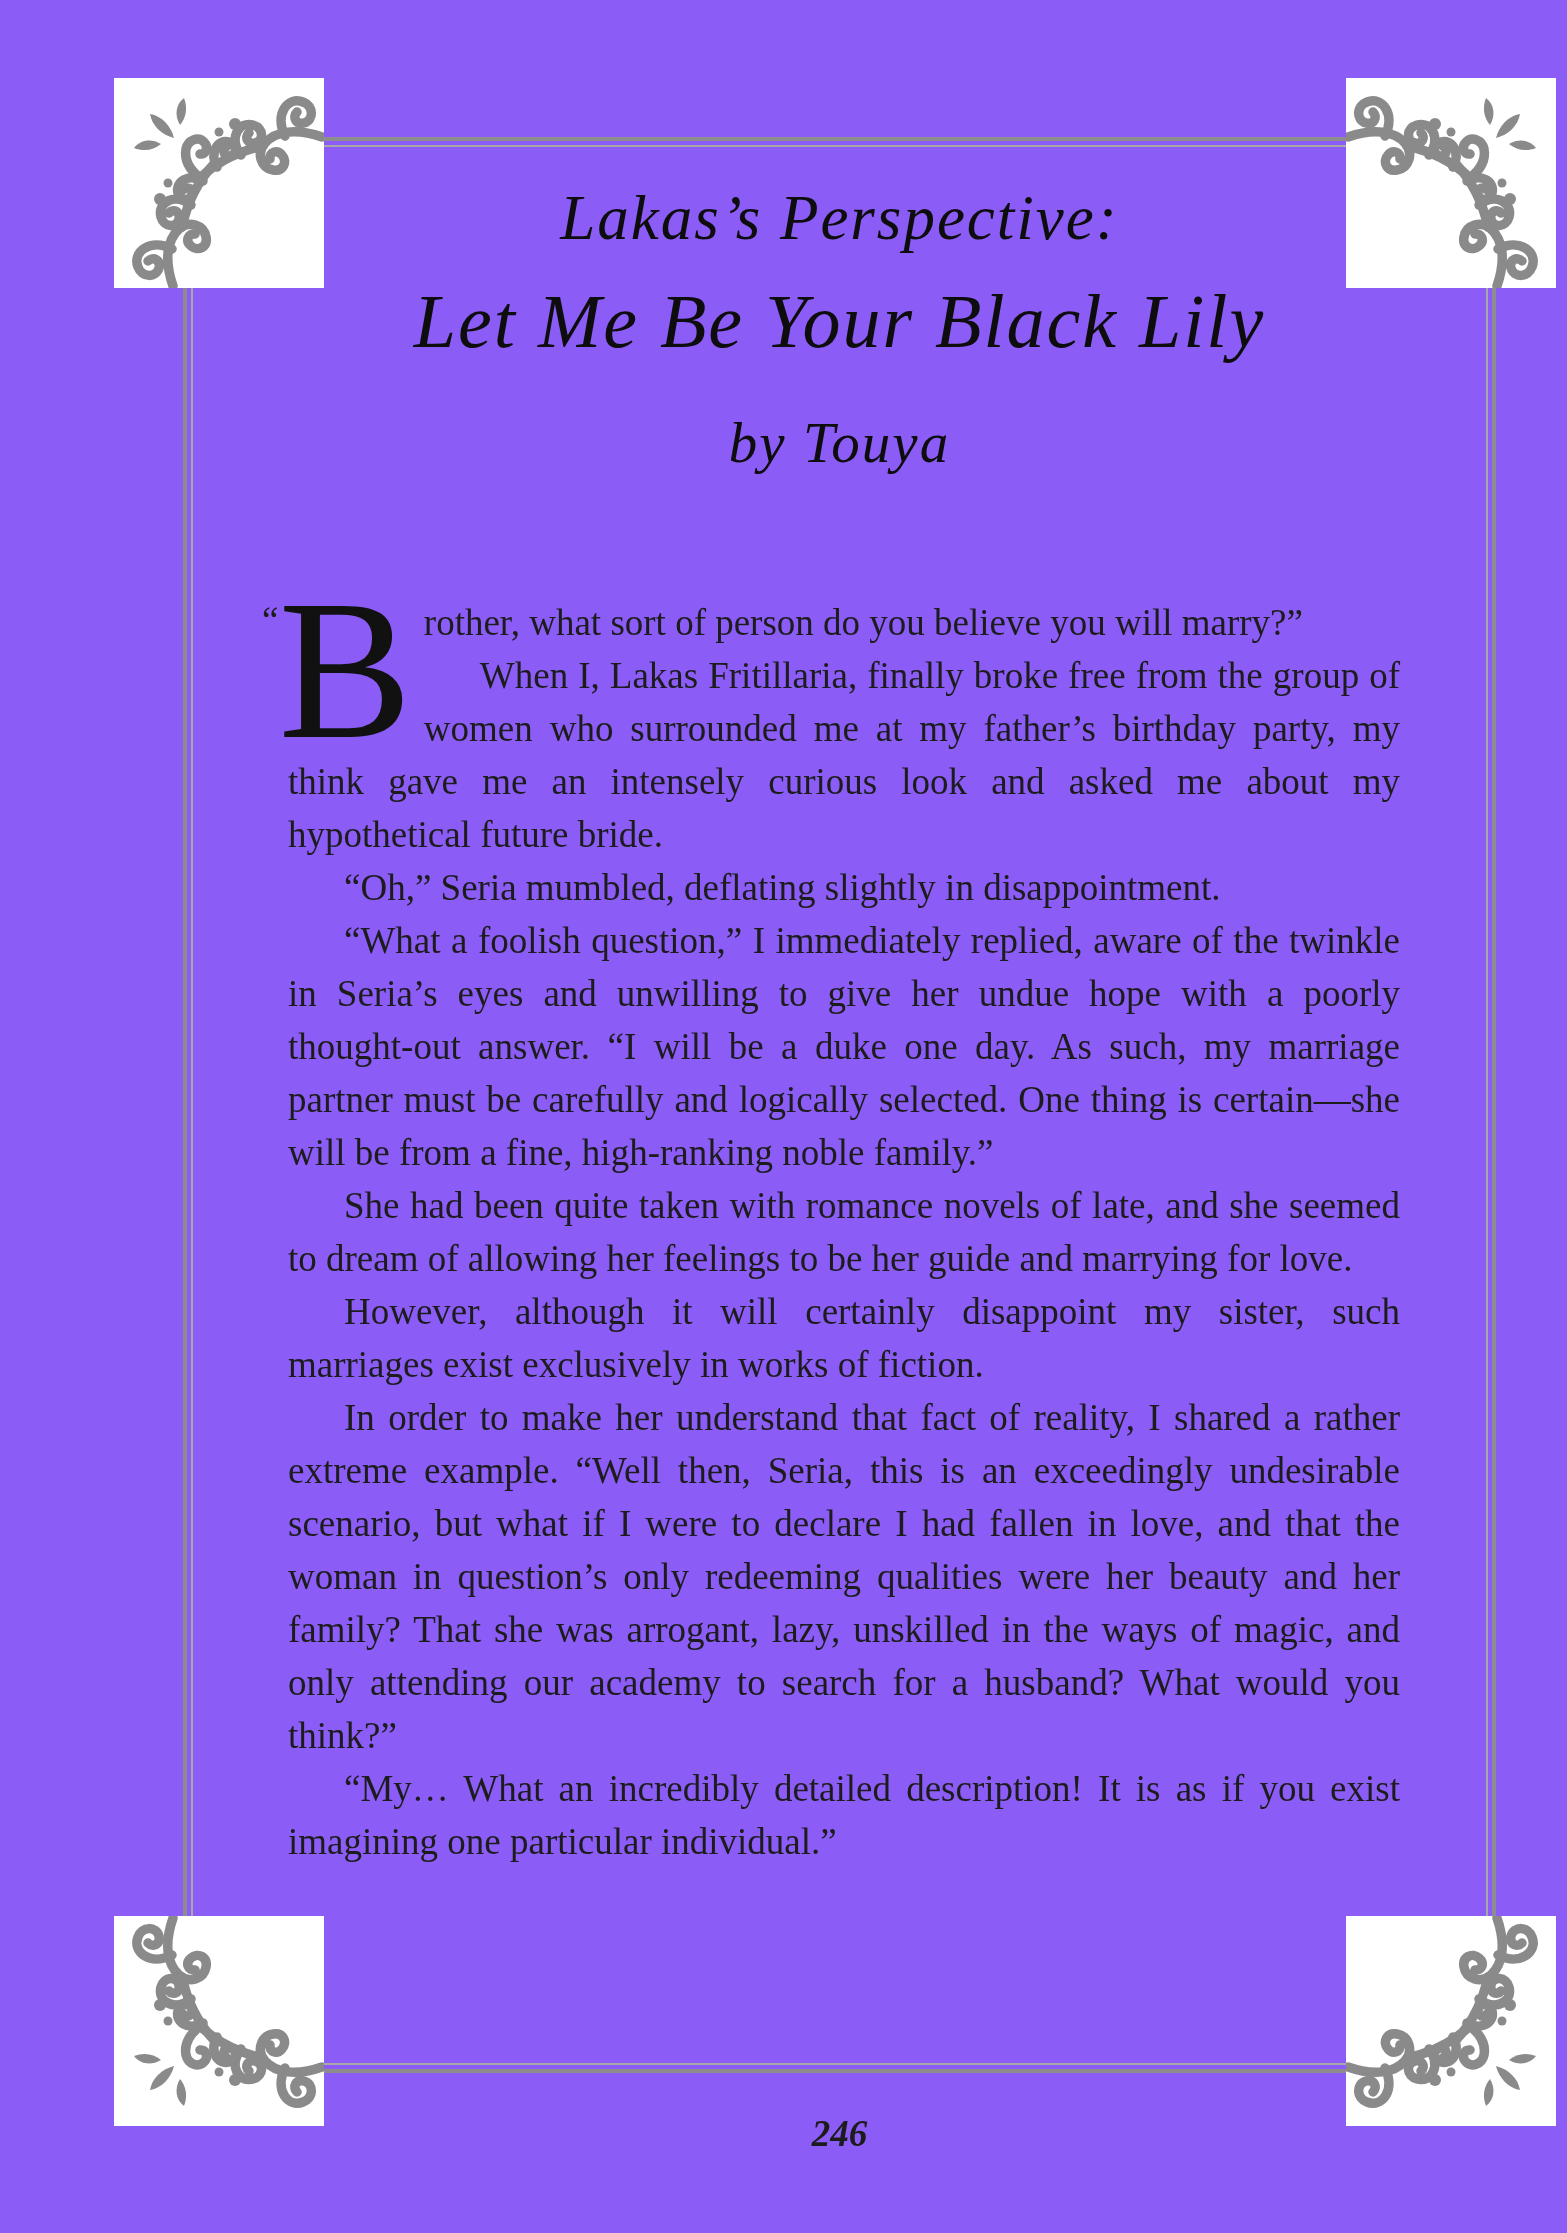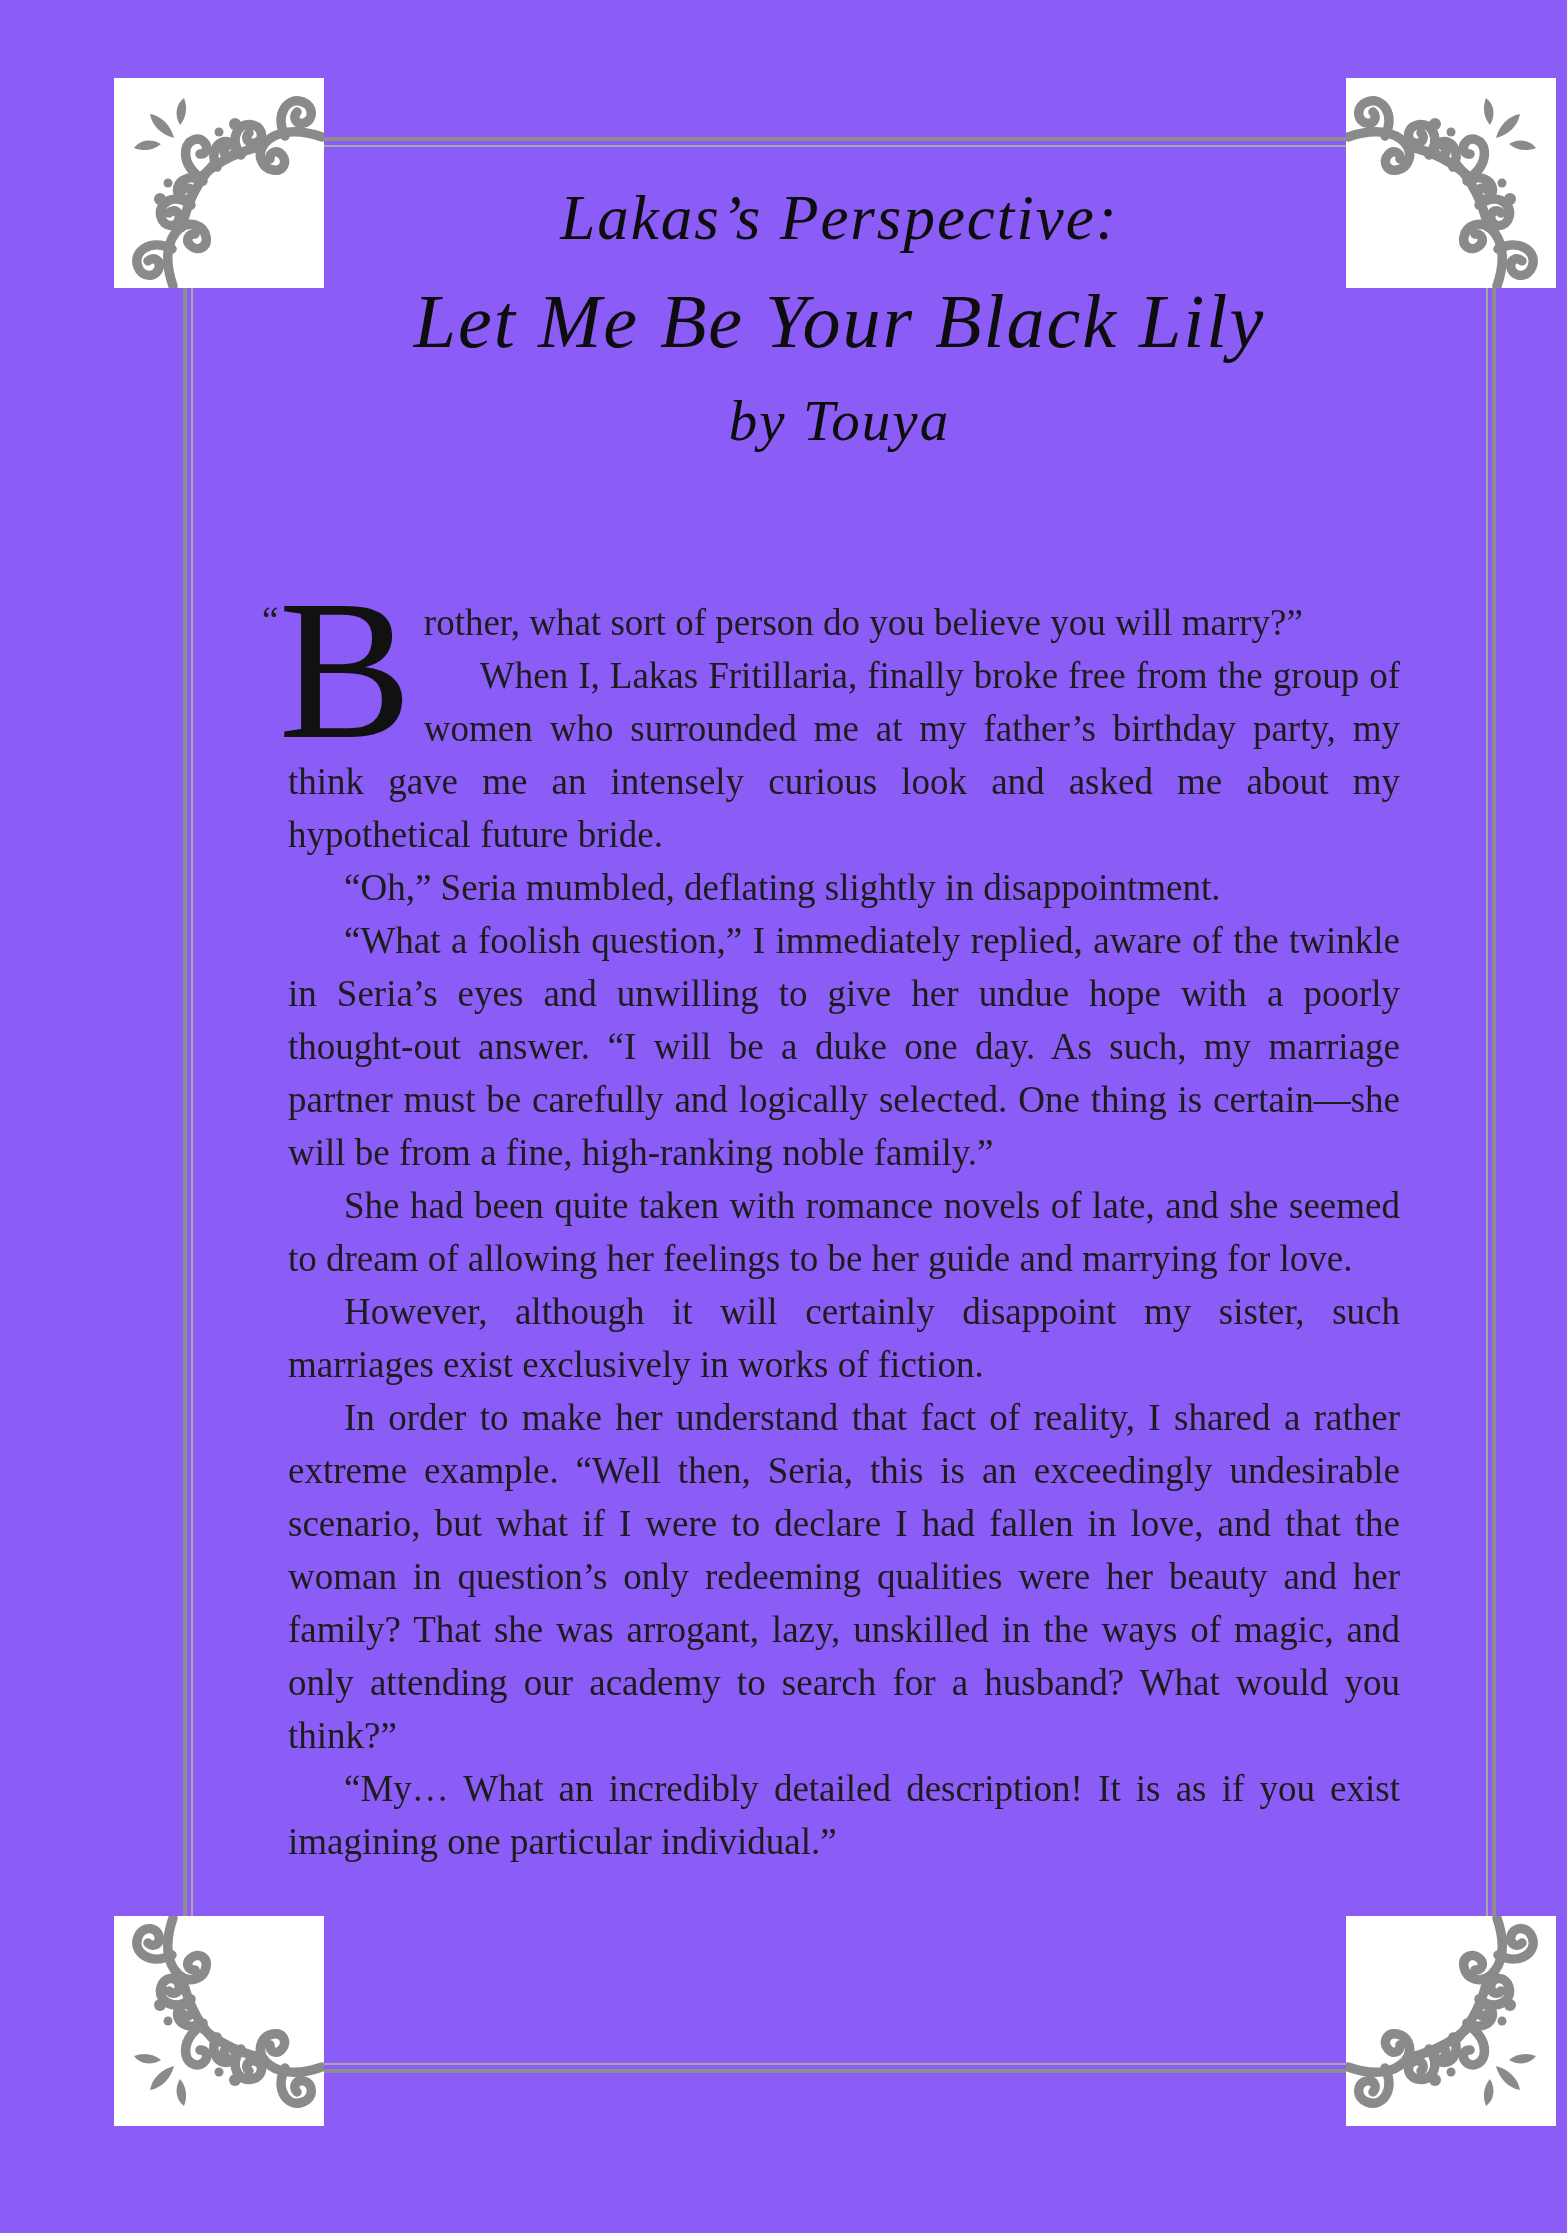--- a/index.html
+++ b/index.html
@@ -65,21 +65,21 @@
     letter-spacing: 2px;
   }
   .title-line2 {
     font-size: 76px;
     line-height: 1.1;
     margin-top: 26px;
     letter-spacing: 2px;
   }
   .byline {
     font-size: 57px;
-    margin-top: 24px;
+    margin-top: 46px;
     letter-spacing: 2px;
     text-align: center;
   }
 
   
   .body-text {
     position: absolute;
     left: 288px;
     top: 596px;
     width: 1112px;
@@ -198,14 +198,15 @@
         </span><span>rother, what sort of person do you believe you will marry?”</span></p>
     <p class="para"><span>When I, Lakas Fritillaria, finally broke free from the group of women who surrounded me at my father’s birthday party, my think gave me an intensely curious look and asked me about my hypothetical future bride.</span></p>
     <p class="para"><span>“Oh,” Seria mumbled, deflating slightly in disappointment.</span></p>
     <p class="para"><span>“What a foolish question,” I immediately replied, aware of the twinkle in Seria’s eyes and unwilling to give her undue hope with a poorly thought-out answer. “I will be a duke one day. As such, my marriage partner must be carefully and logically selected. One thing is certain—she will be from a fine, high-ranking noble family.”</span></p>
     <p class="para"><span>She had been quite taken with romance novels of late, and she seemed to dream of allowing her feelings to be her guide and marrying for love.</span></p>
     <p class="para"><span>However, although it will certainly disappoint my sister, such marriages exist exclusively in works of fiction.</span></p>
     <p class="para"><span>In order to make her understand that fact of reality, I shared a rather extreme example. “Well then, Seria, this is an exceedingly undesirable scenario, but what if I were to declare I had fallen in love, and that the woman in question’s only redeeming qualities were her beauty and her family? That she was arrogant, lazy, unskilled in the ways of magic, and only attending our academy to search for a husband? What would you think?”</span></p>
     <p class="para"><span>“My… What an incredibly detailed description! It is as if you exist imagining one particular individual.”</span></p>
   </div>
 
+  <div class="page-number">246</div>
 
 </div>
 
 </body></html>

